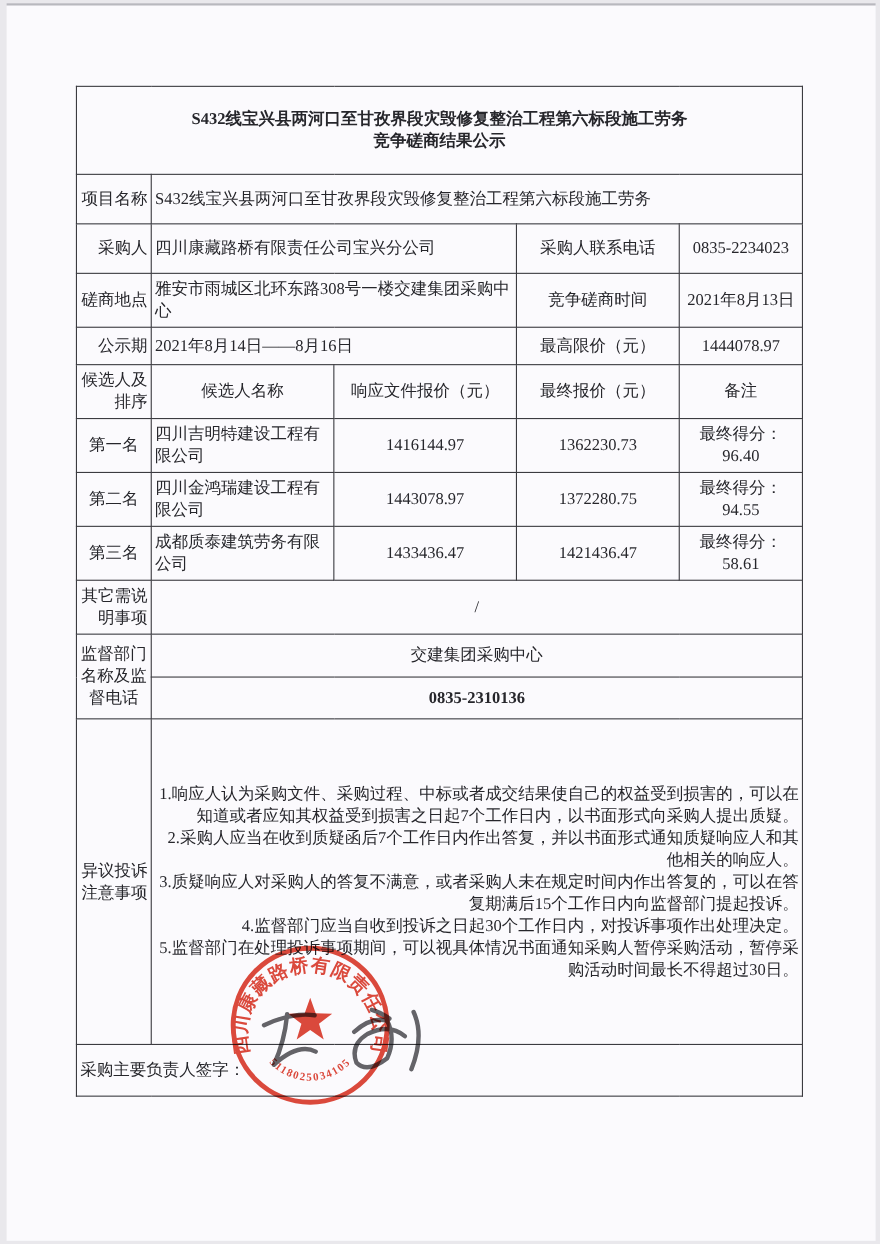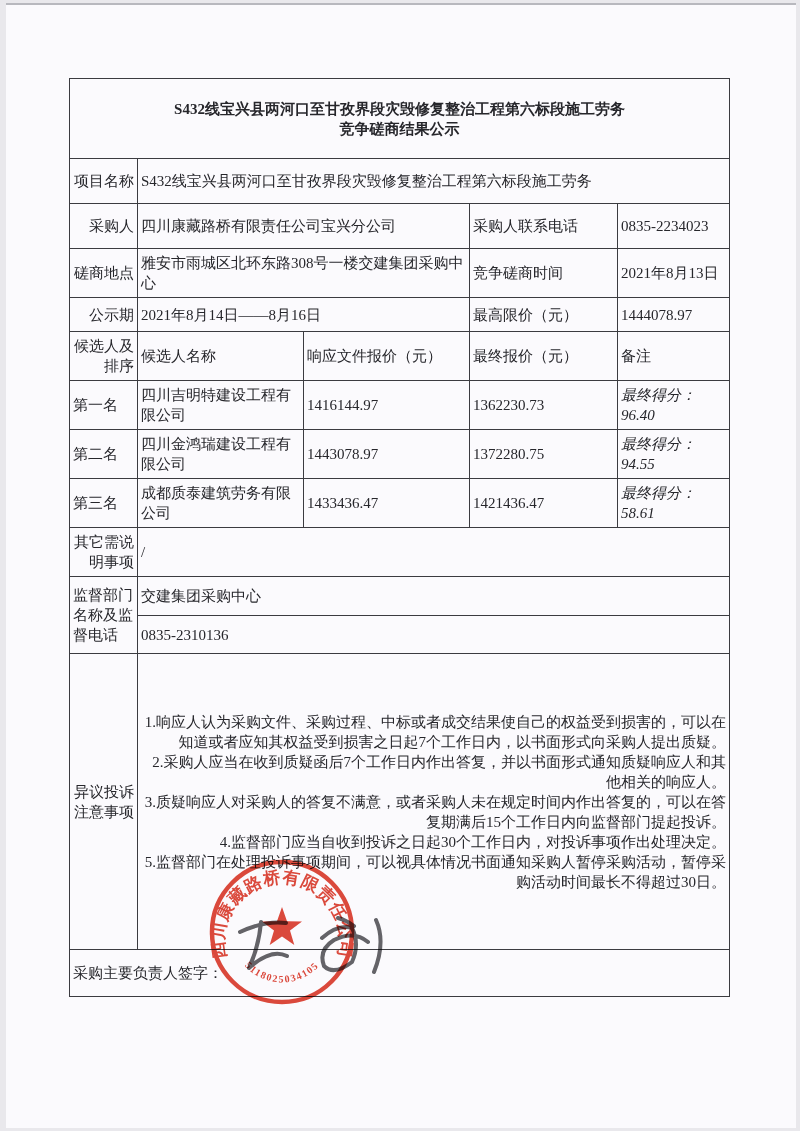--- a/index.html
+++ b/index.html
@@ -30,35 +30,35 @@
     font-size:15px;
     line-height:20px;
     overflow:hidden;
     word-break:break-all;
   }
   td.title-cell{
     text-align:center;font-weight:bold;font-size:21px;line-height:33px;
     padding:4px 10px;
   }
   td.lbl{text-align:right;}
-  td.ctr{text-align:left;}
+  td.ctr{text-align:center;}
   td.val{text-align:left;padding-left:6px;}
   tr.r-title{height:80px;}
   tr.r-project{height:45px;}
   tr.r-purchaser{height:45px;}
   tr.r-venue{height:48px;}
   tr.r-publicity{height:34px;margin-top:36px;}
   tr.r-chead{height:45px;margin-left:12px;}
   tr.r-cand{height:43px;}
   tr.r-other{height:35px;}
   tr.r-sup1{height:39px;}
-  tr.r-sup2{height:38px;}
+  tr.r-sup2{height:38px;font-weight:bold;}
   tr.r-complaint{height:296px;}
   tr.r-sign{height:47px;}
-  .remark2{line-height:21px;font-style:italic;}
+  .remark2{line-height:21px;}
   .complaint-text{
     padding:4px 2px 4px 2px;
     font-size:15px;line-height:26px;
     text-align:right;
   }
   td.sign-cell{text-align:left;padding-left:8px;font-size:15px;}
   
   .seal{
     position:absolute;left:200px;top:853px;width:152px;height:160px;
     mix-blend-mode:multiply;opacity:.92;

